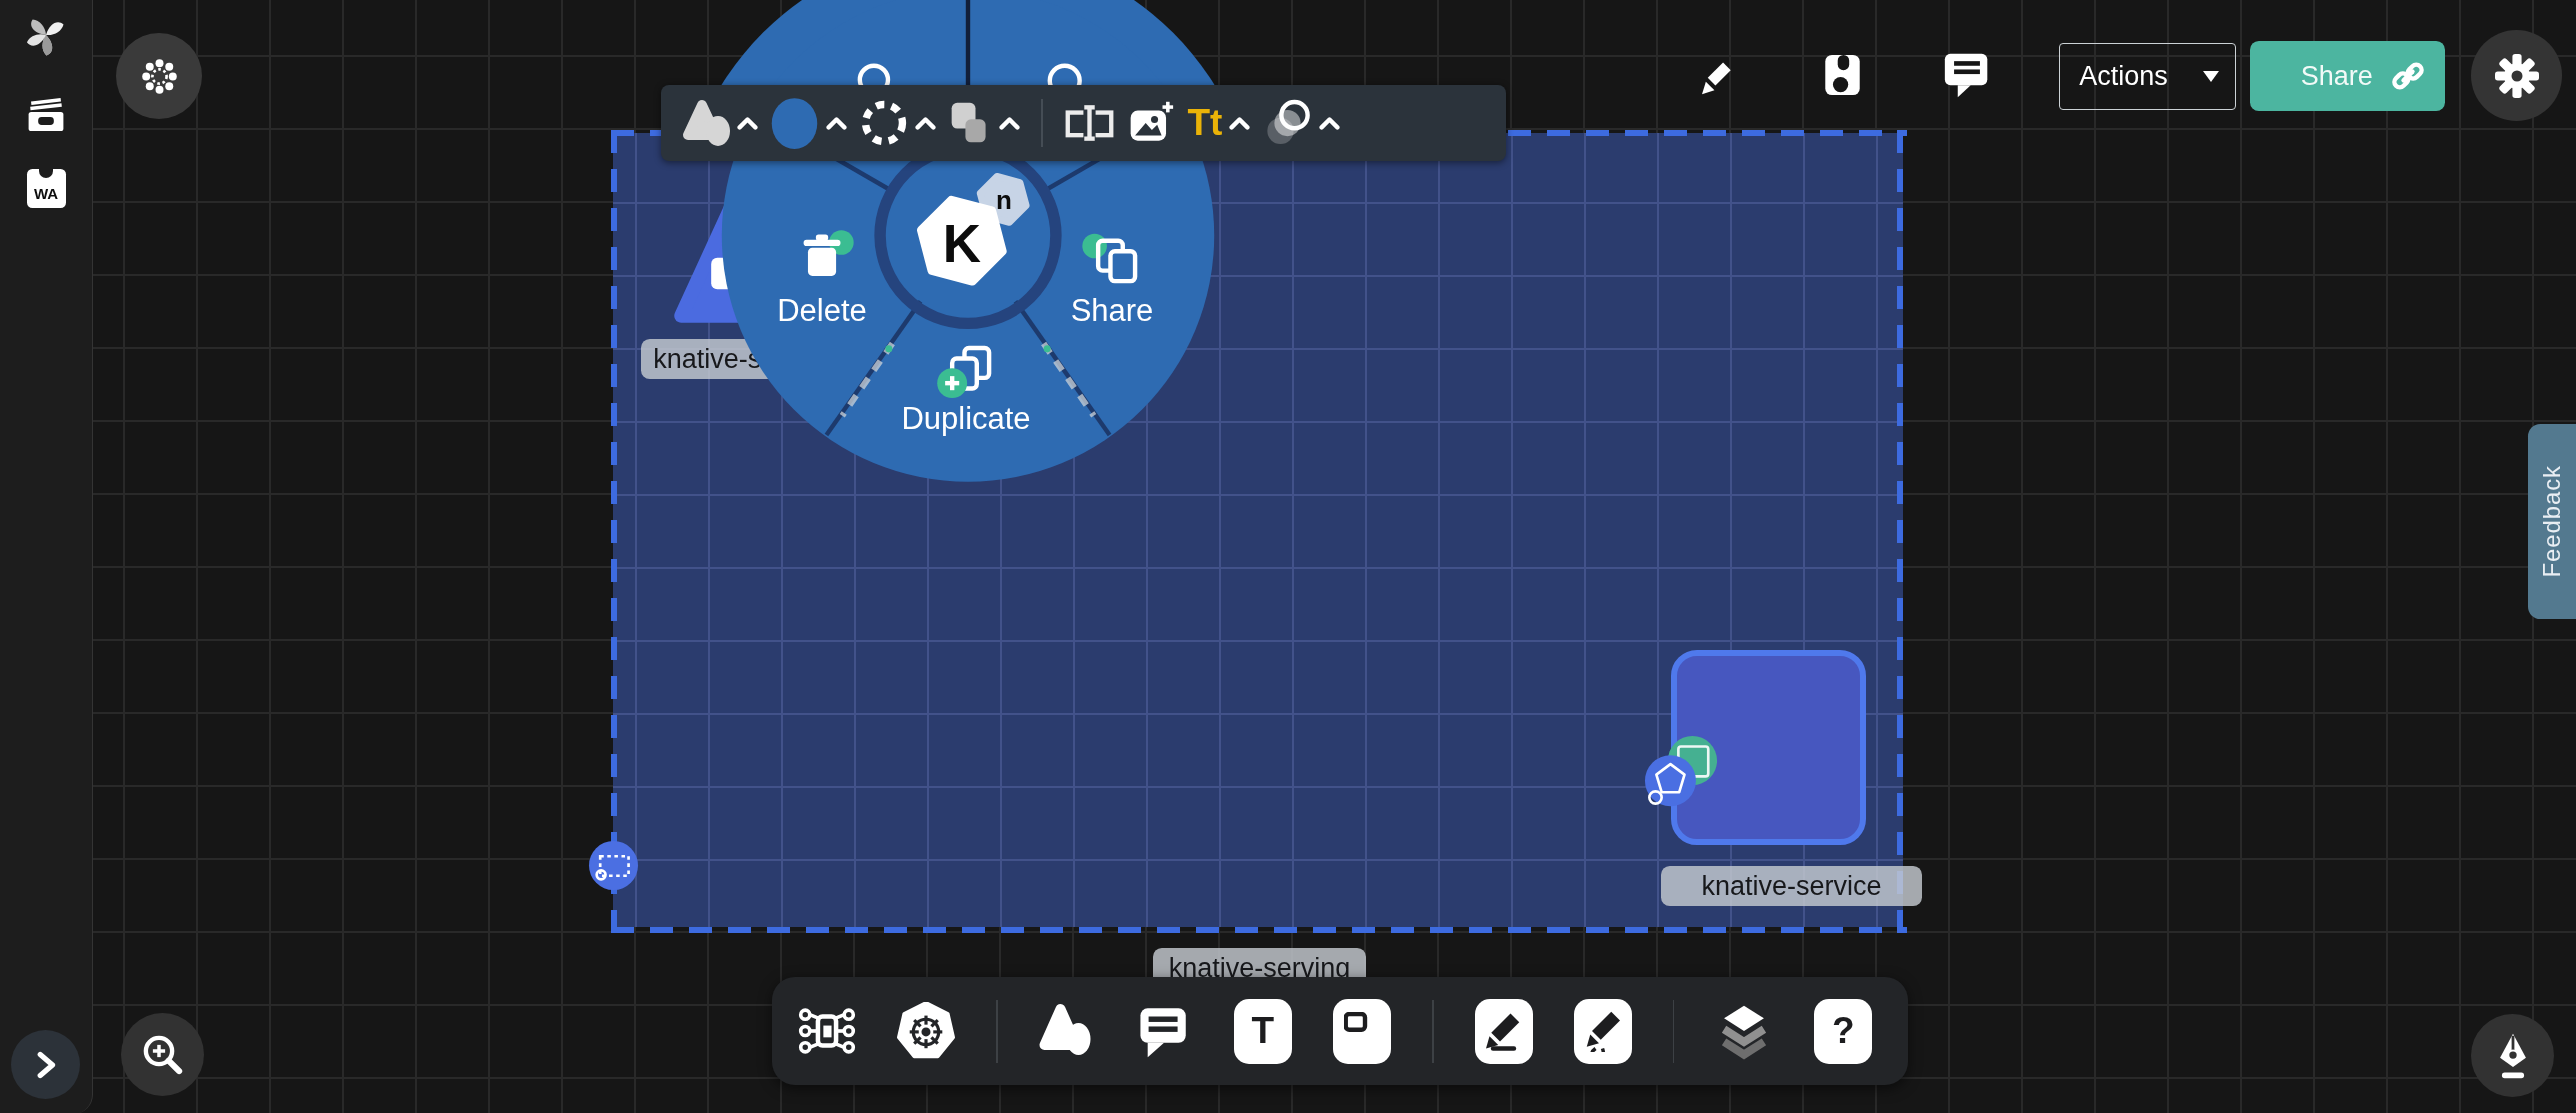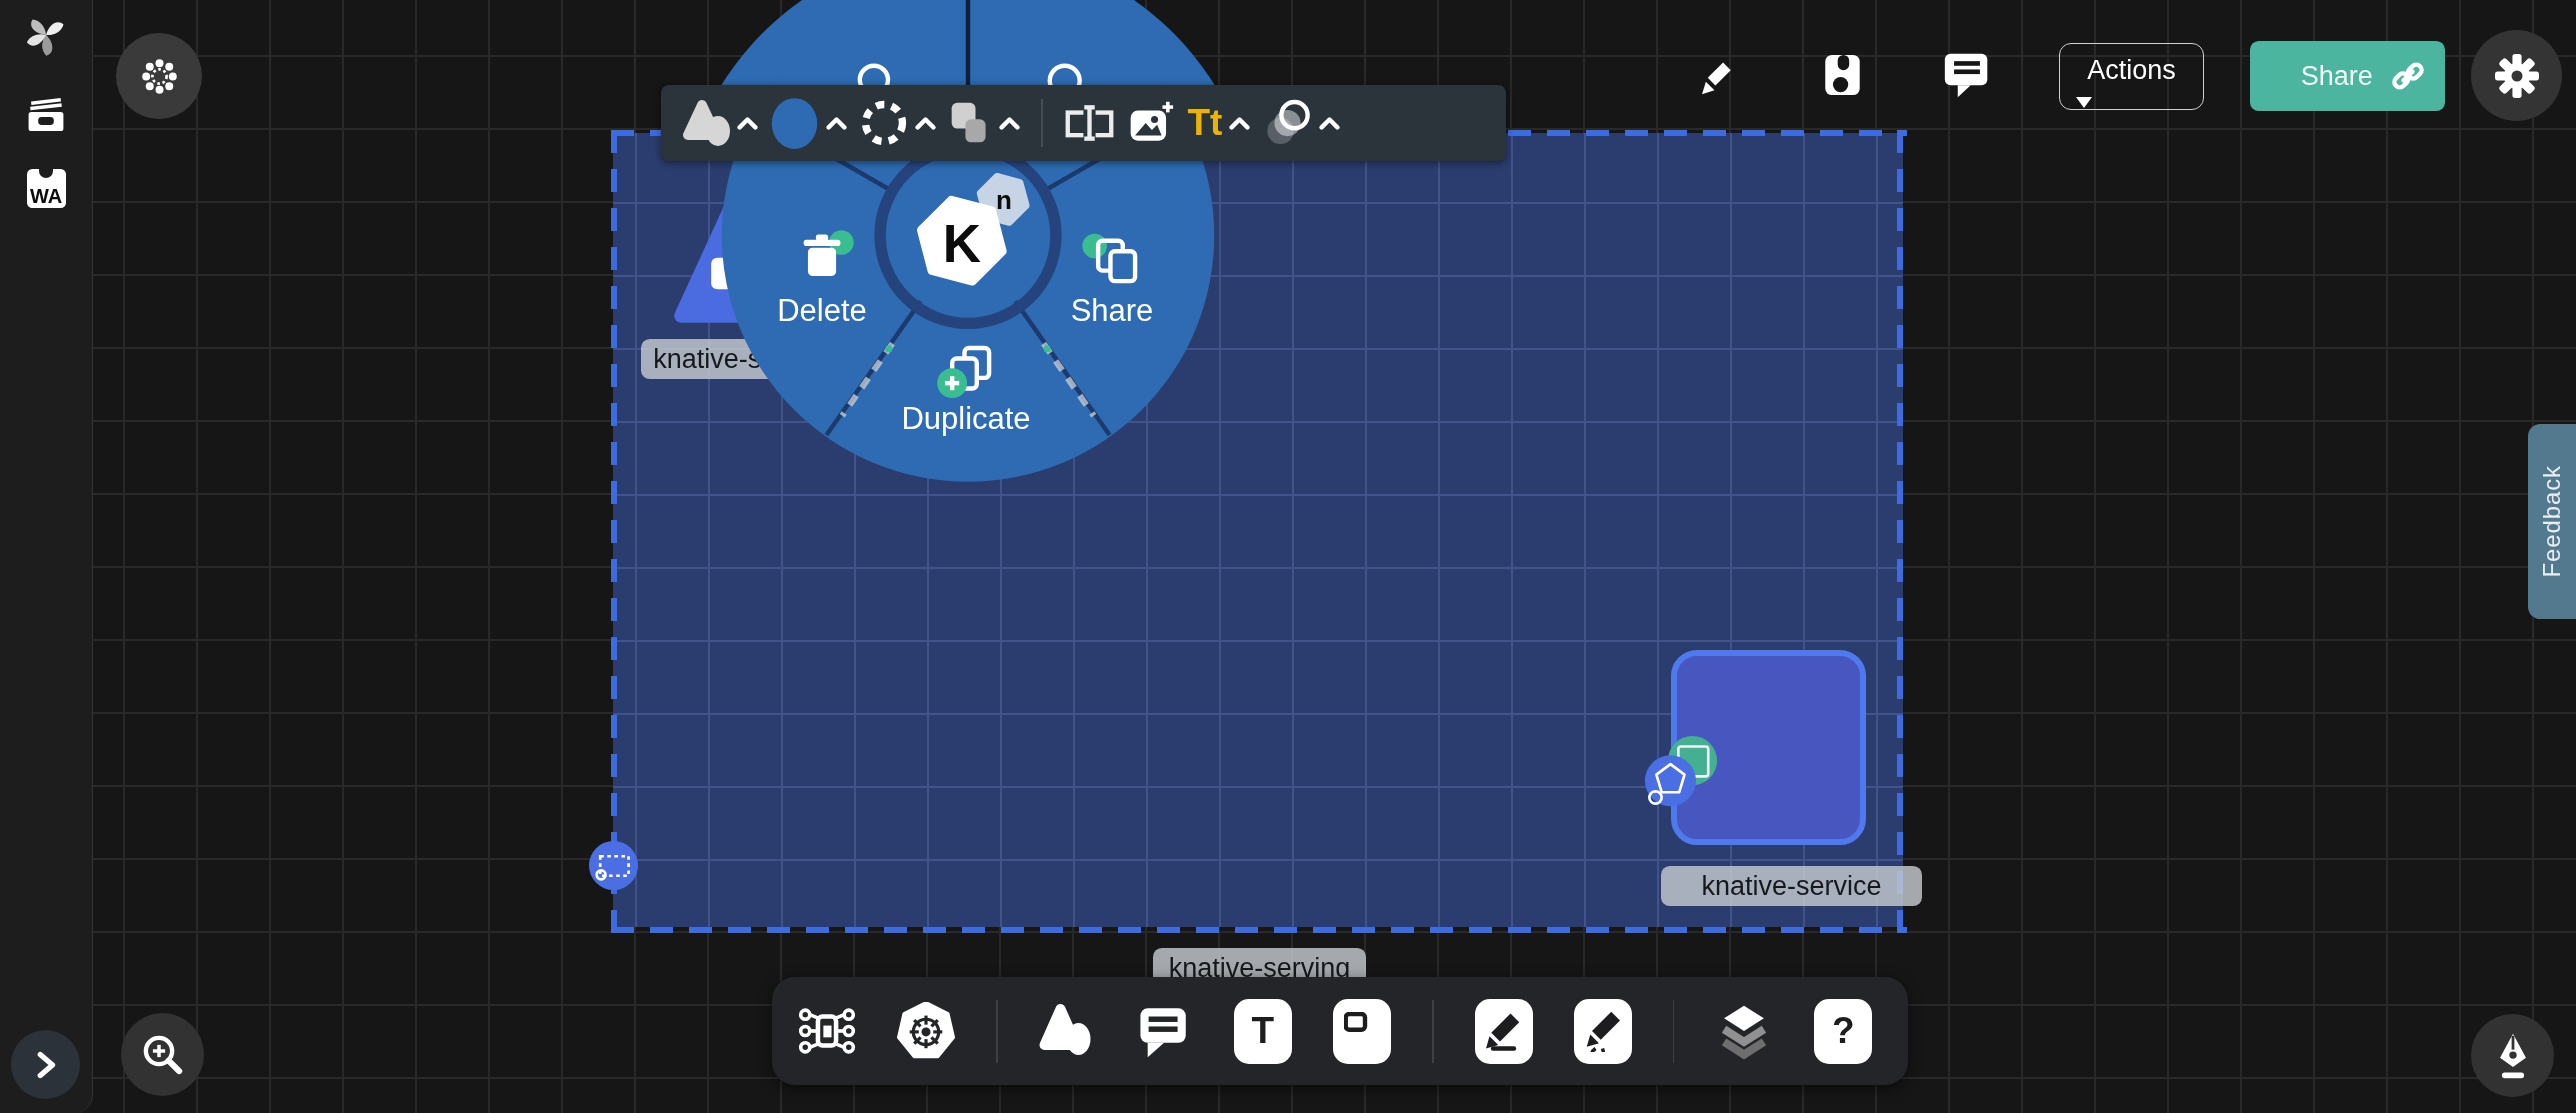--- a/index.html
+++ b/index.html
@@ -33,35 +33,35 @@
   .hub-letter{position:absolute;z-index:5;color:#0c0c0c;font-weight:bold;transform:translate(-50%,-50%);}
 
   
   .fmt-bar{position:absolute;left:661px;top:85px;width:845px;height:76px;background:#2b333b;border-radius:8px;
     z-index:6;display:flex;align-items:center;padding:0 21px;gap:12.3px;box-shadow:0 1.8px 7px rgba(0,0,0,.45);}
   .fmt-btn{display:flex;align-items:center;gap:7px;background:none;border:none;padding:0;cursor:pointer;}
   .fmt-div{width:1.8px;height:48px;background:#454d55;margin:0 8.8px;}
 
   
   .icon-btn{position:absolute;z-index:6;background:none;border:none;padding:0;cursor:pointer;}
-  .actions-btn{position:absolute;left:2059px;top:43px;width:145px;height:67px;z-index:6;border:1.8px solid #ccd2d6;
-    border-radius:12px;display:flex;align-items:stretch;background:transparent;color:#fff;flex-direction:column;}
+  .actions-btn{position:absolute;left:2059px;top:43px;width:177px;height:67px;z-index:6;border:1.8px solid #ccd2d6;
+    border-radius:4px;display:flex;align-items:stretch;background:transparent;color:#fff;}
   .actions-main{flex:1;display:flex;align-items:center;justify-content:center;font-size:27px;}
   .actions-caret{width:48px;border-left:1.8px solid #8d969e;display:flex;align-items:center;justify-content:center;}
   .caret-down{width:0;height:0;border-left:8.8px solid transparent;border-right:8.8px solid transparent;border-top:11.4px solid #fff;}
   .share-btn{position:absolute;left:2250px;top:41px;width:195px;height:70px;z-index:6;background:#4cb5a0;border:none;
     border-radius:8.8px;display:flex;align-items:center;justify-content:center;gap:19.4px;color:#f2faf7;font-size:27px;cursor:pointer;padding-left:36px;}
   .gear-btn{position:absolute;left:2471px;top:30px;width:91px;height:91px;z-index:6;border-radius:50%;
     background:#343434;border:none;display:flex;align-items:center;justify-content:center;cursor:pointer;}
 
   
   .sidebar{position:absolute;left:0;top:0;width:93px;height:1114px;background:#1d1d1d;z-index:7;
     border-right:0.9px solid #343434;border-bottom-right-radius:19.4px;display:flex;flex-direction:column;align-items:center;}
   .wa-tile{position:relative;width:39px;height:39px;background:#fff;border-radius:5.3px;display:flex;align-items:flex-end;
-    justify-content:center;font-weight:bold;font-size:20px;color:#0d0d0d;padding-bottom:0;}
+    justify-content:center;font-weight:bold;font-size:15px;color:#0d0d0d;padding-bottom:6px;}
   .wa-tile::before{content:'';position:absolute;top:0px;left:50%;transform:translateX(-50%);width:14px;height:8.8px;
     background:#1d1d1d;border-radius:0 0 7px 7px;}
   .burst-btn{position:absolute;left:116px;top:33px;width:86px;height:86px;border-radius:50%;background:#3a3a3a;
     z-index:7;border:none;display:flex;align-items:center;justify-content:center;cursor:pointer;}
   .round-btn{position:absolute;border-radius:50%;border:none;display:flex;align-items:center;justify-content:center;
     z-index:7;cursor:pointer;}
 
   
   .tool-bar{position:absolute;left:772px;top:977px;width:1136px;height:108px;background:#232528;border-radius:23px;
     z-index:6;display:flex;align-items:center;padding:0 26px;gap:41px;box-shadow:0 3.5px 12.3px rgba(0,0,0,.5);}

